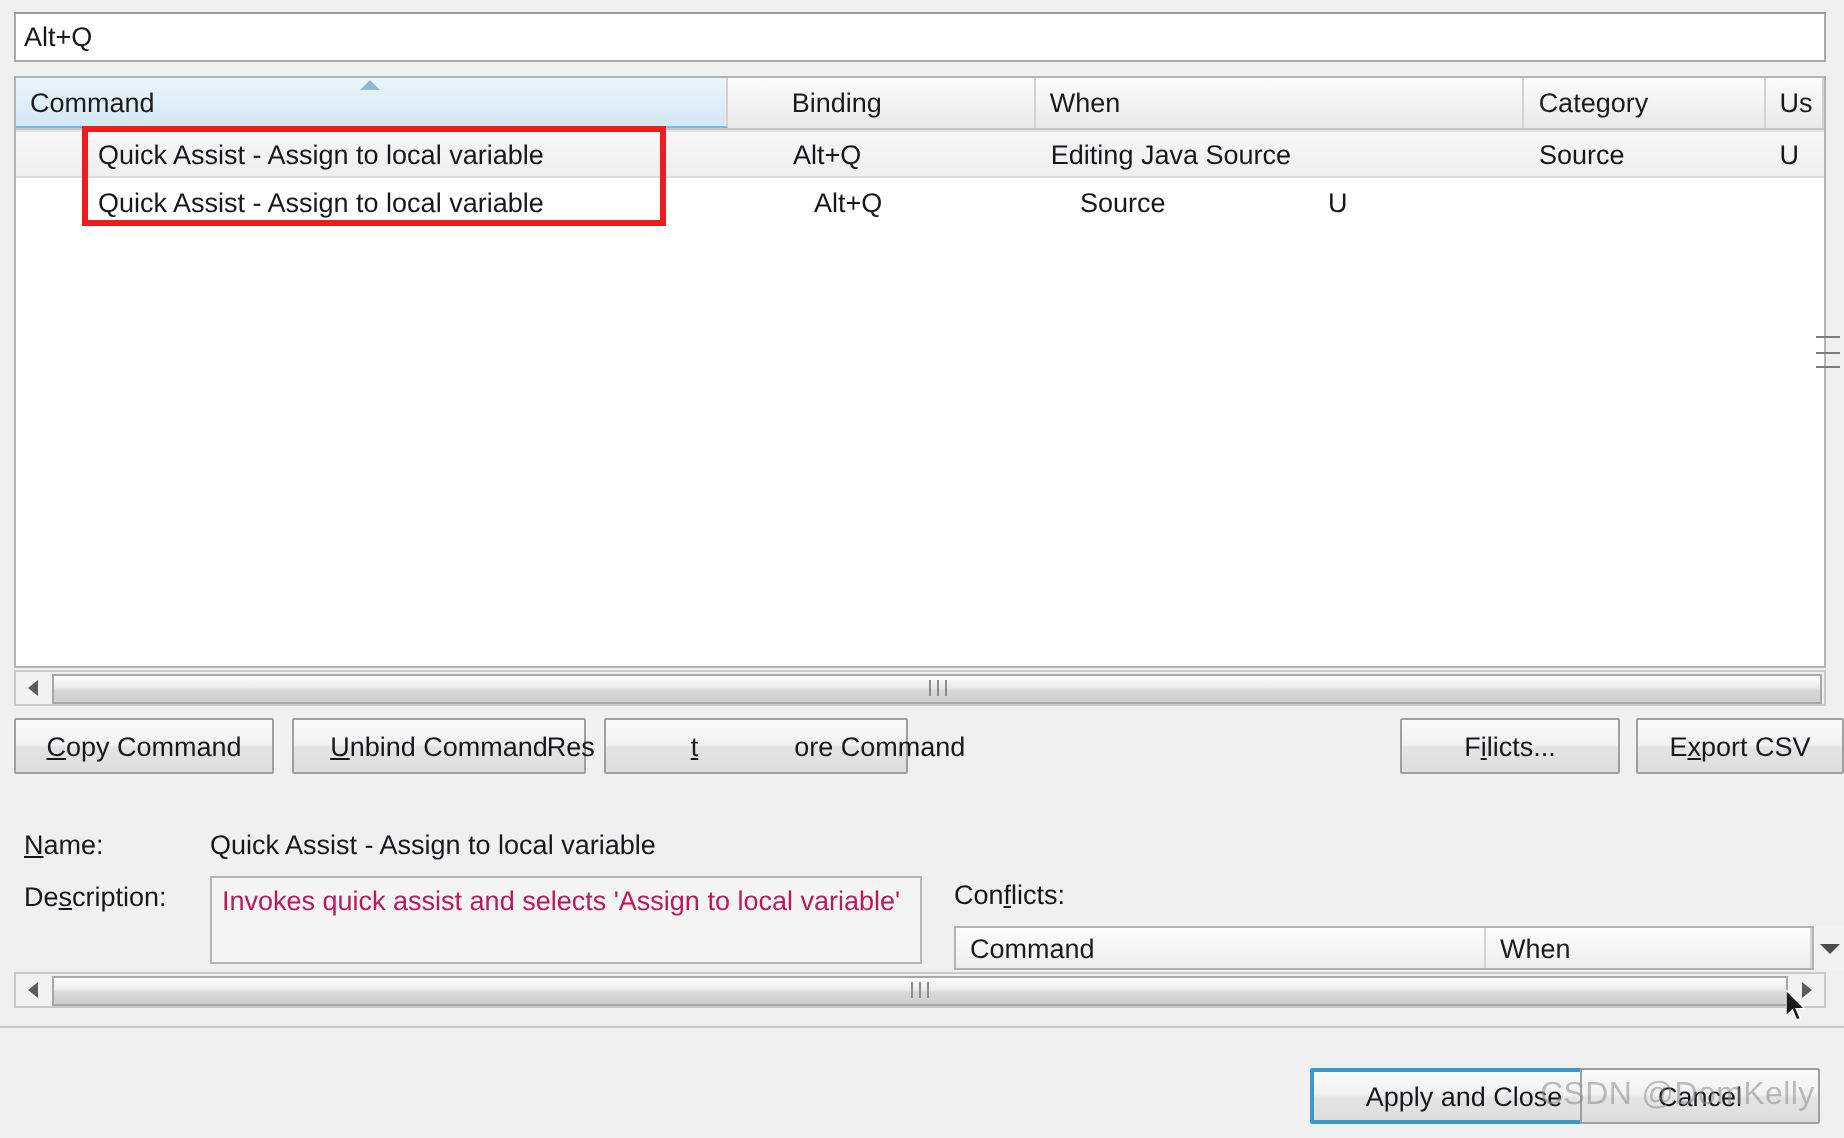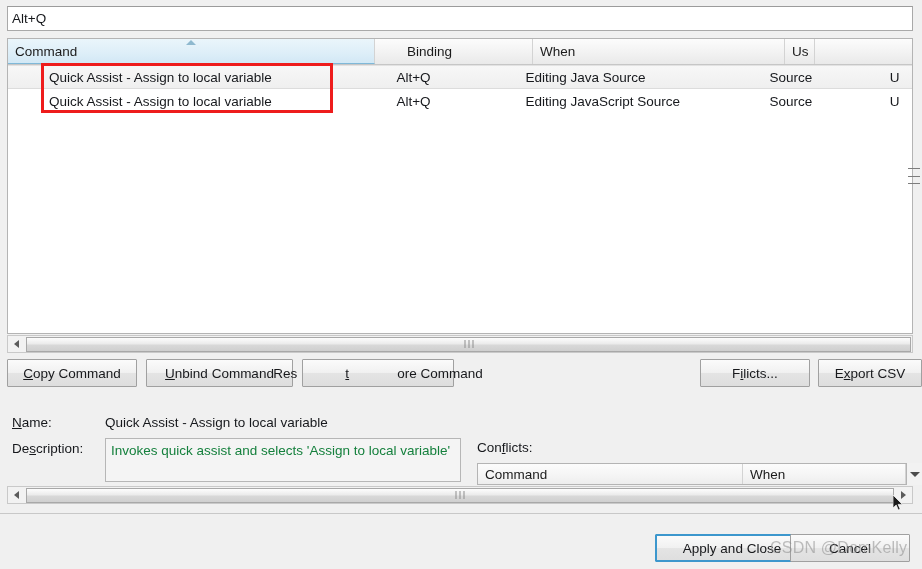--- a/index.html
+++ b/index.html
@@ -231,21 +231,21 @@
 
   .desc-box {
     position: absolute;
     left: 105px; top: 438px;
     width: 356px; height: 44px;
     background: #f4f4f4;
     border: 1px solid #b6b6b6;
     box-sizing: border-box;
     padding: 3px 5px;
     font-size: 13.5px;
-    color: #15803d;
+    color: #be185d;
     line-height: 18px;
     overflow: hidden;
   }
 
   
   .conf-wrap {
     position: absolute;
     left: 477px; top: 463px;
     width: 430px; height: 22px;
     background: #ffffff;
@@ -346,38 +346,40 @@
     <div class="thead">
       <div class="th c-command sorted">
         <span>Command</span>
         <span class="sort-arrow"></span>
       </div>
       <div class="th c-binding">
         <span>Binding</span>
       </div>
       <div class="th c-when">
         <span>When</span>
+      </div>
+      <div class="th c-category">
+        <span>Category</span>
       </div>
       <div class="th c-user">
         <span>Us</span>
       </div>
     </div>
 
     <div class="tbody">
       <div class="trow selected">
         <div class="td c-command first">Quick Assist - Assign to local variable</div>
         <div class="td c-binding">Alt+Q</div>
         <div class="td c-when">Editing Java Source</div>
         <div class="td c-category">Source</div>
         <div class="td c-user">U</div>
       </div>
       <div class="trow">
         <div class="td c-command first">Quick Assist - Assign to local variable</div>
         <div class="td c-binding">Alt+Q</div>
-        <div class="td c-when">Editing JavaScript Source</div>
         <div class="td c-category">Source</div>
         <div class="td c-user">U</div>
       </div>
     </div>
   </div>
 
   <div class="annot"></div>
 
   <div class="vgrip">
     <i></i>

